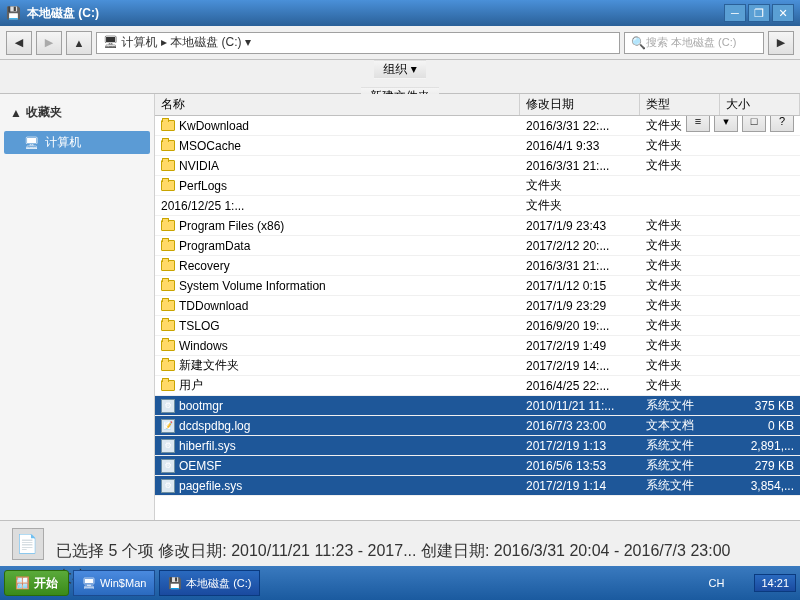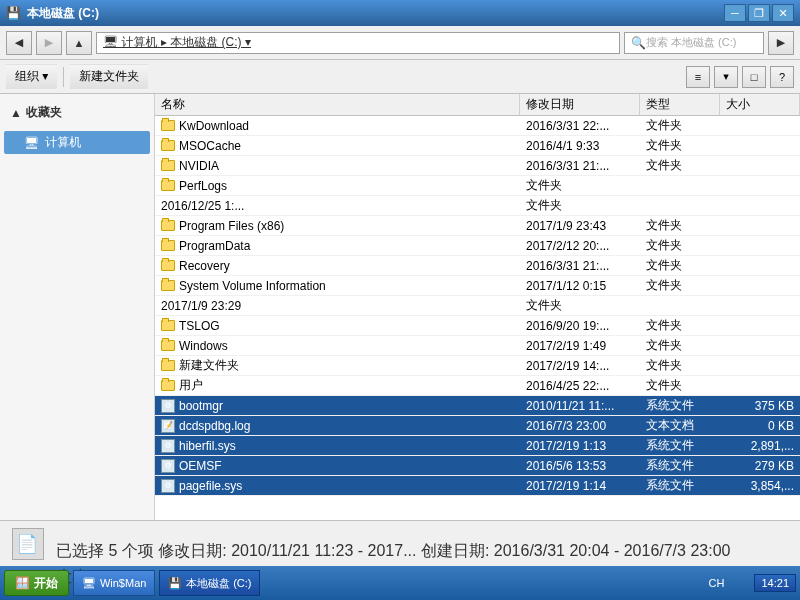--- a/index.html
+++ b/index.html
@@ -47,20 +47,21 @@
 
     
     .toolbar {
       background: #f0f0f0;
       height: 34px;
       display: flex;
       align-items: center;
       padding: 0 6px;
       border-bottom: 1px solid #c0c0c0;
       gap: 4px;
+      flex-direction: column;
     }
     .toolbar-btn {
       height: 26px; padding: 0 8px; background: linear-gradient(to bottom, #f5f5f5, #e0e0e0);
       border: 1px solid transparent; cursor: pointer; display: flex; align-items: center; gap: 4px; font-size: 12px;
     }
     .toolbar-sep { width: 1px; height: 20px; background: #c0c0c0; margin: 0 2px; }
     .toolbar-right { margin-left: auto; display: flex; align-items: center; gap: 4px; }
     .view-btn { width: 24px; height: 22px; border: 1px solid #a0a0a0; background: linear-gradient(to bottom, #f5f5f5, #e0e0e0); cursor: pointer; display: flex; align-items: center; justify-content: center; font-size: 11px; }
 
     
@@ -179,21 +180,21 @@
     <button class="title-btn">❐</button>
     <button class="title-btn close">✕</button>
   </div>
 </div>
 
 <div class="address-bar">
   <button class="nav-btn">◀</button>
   <button class="nav-btn disabled">▶</button>
   <button class="nav-btn">▲</button>
   <div class="address-field">
-    <span style="font-size:12px; color:#333;text-decoration:underline;">🖥 计算机 ▸ 本地磁盘 (C:) ▾</span>
+    <span style="font-size:12px; color:#333;">🖥 计算机 ▸ 本地磁盘 (C:) ▾</span>
   </div>
   <div class="search-box">
     <span style="color:#aaa;">🔍</span>
     <span style="color:#aaa; font-size:11px;">搜索 本地磁盘 (C:)</span>
   </div>
   <button class="nav-btn">▶</button>
 </div>
 
 <div class="toolbar">
   <button class="toolbar-btn">组织 ▾</button>
@@ -312,20 +313,24 @@
         <div class="file-row">
           <div class="file-cell">
             <div class="file-folder-icon"></div>
             <span>System Volume Information</span>
           </div>
           <div class="file-cell">2017/1/12 0:15</div>
           <div class="file-cell">文件夹</div>
           <div class="file-cell" style="justify-content: flex-end;"></div>
         </div>
         <div class="file-row">
+          <div class="file-cell">
+            <div class="file-folder-icon"></div>
+            <span>TDDownload</span>
+          </div>
           <div class="file-cell">2017/1/9 23:29</div>
           <div class="file-cell">文件夹</div>
           <div class="file-cell" style="justify-content: flex-end;"></div>
         </div>
         <div class="file-row">
           <div class="file-cell">
             <div class="file-folder-icon"></div>
             <span>TSLOG</span>
           </div>
           <div class="file-cell">2016/9/20 19:...</div>

